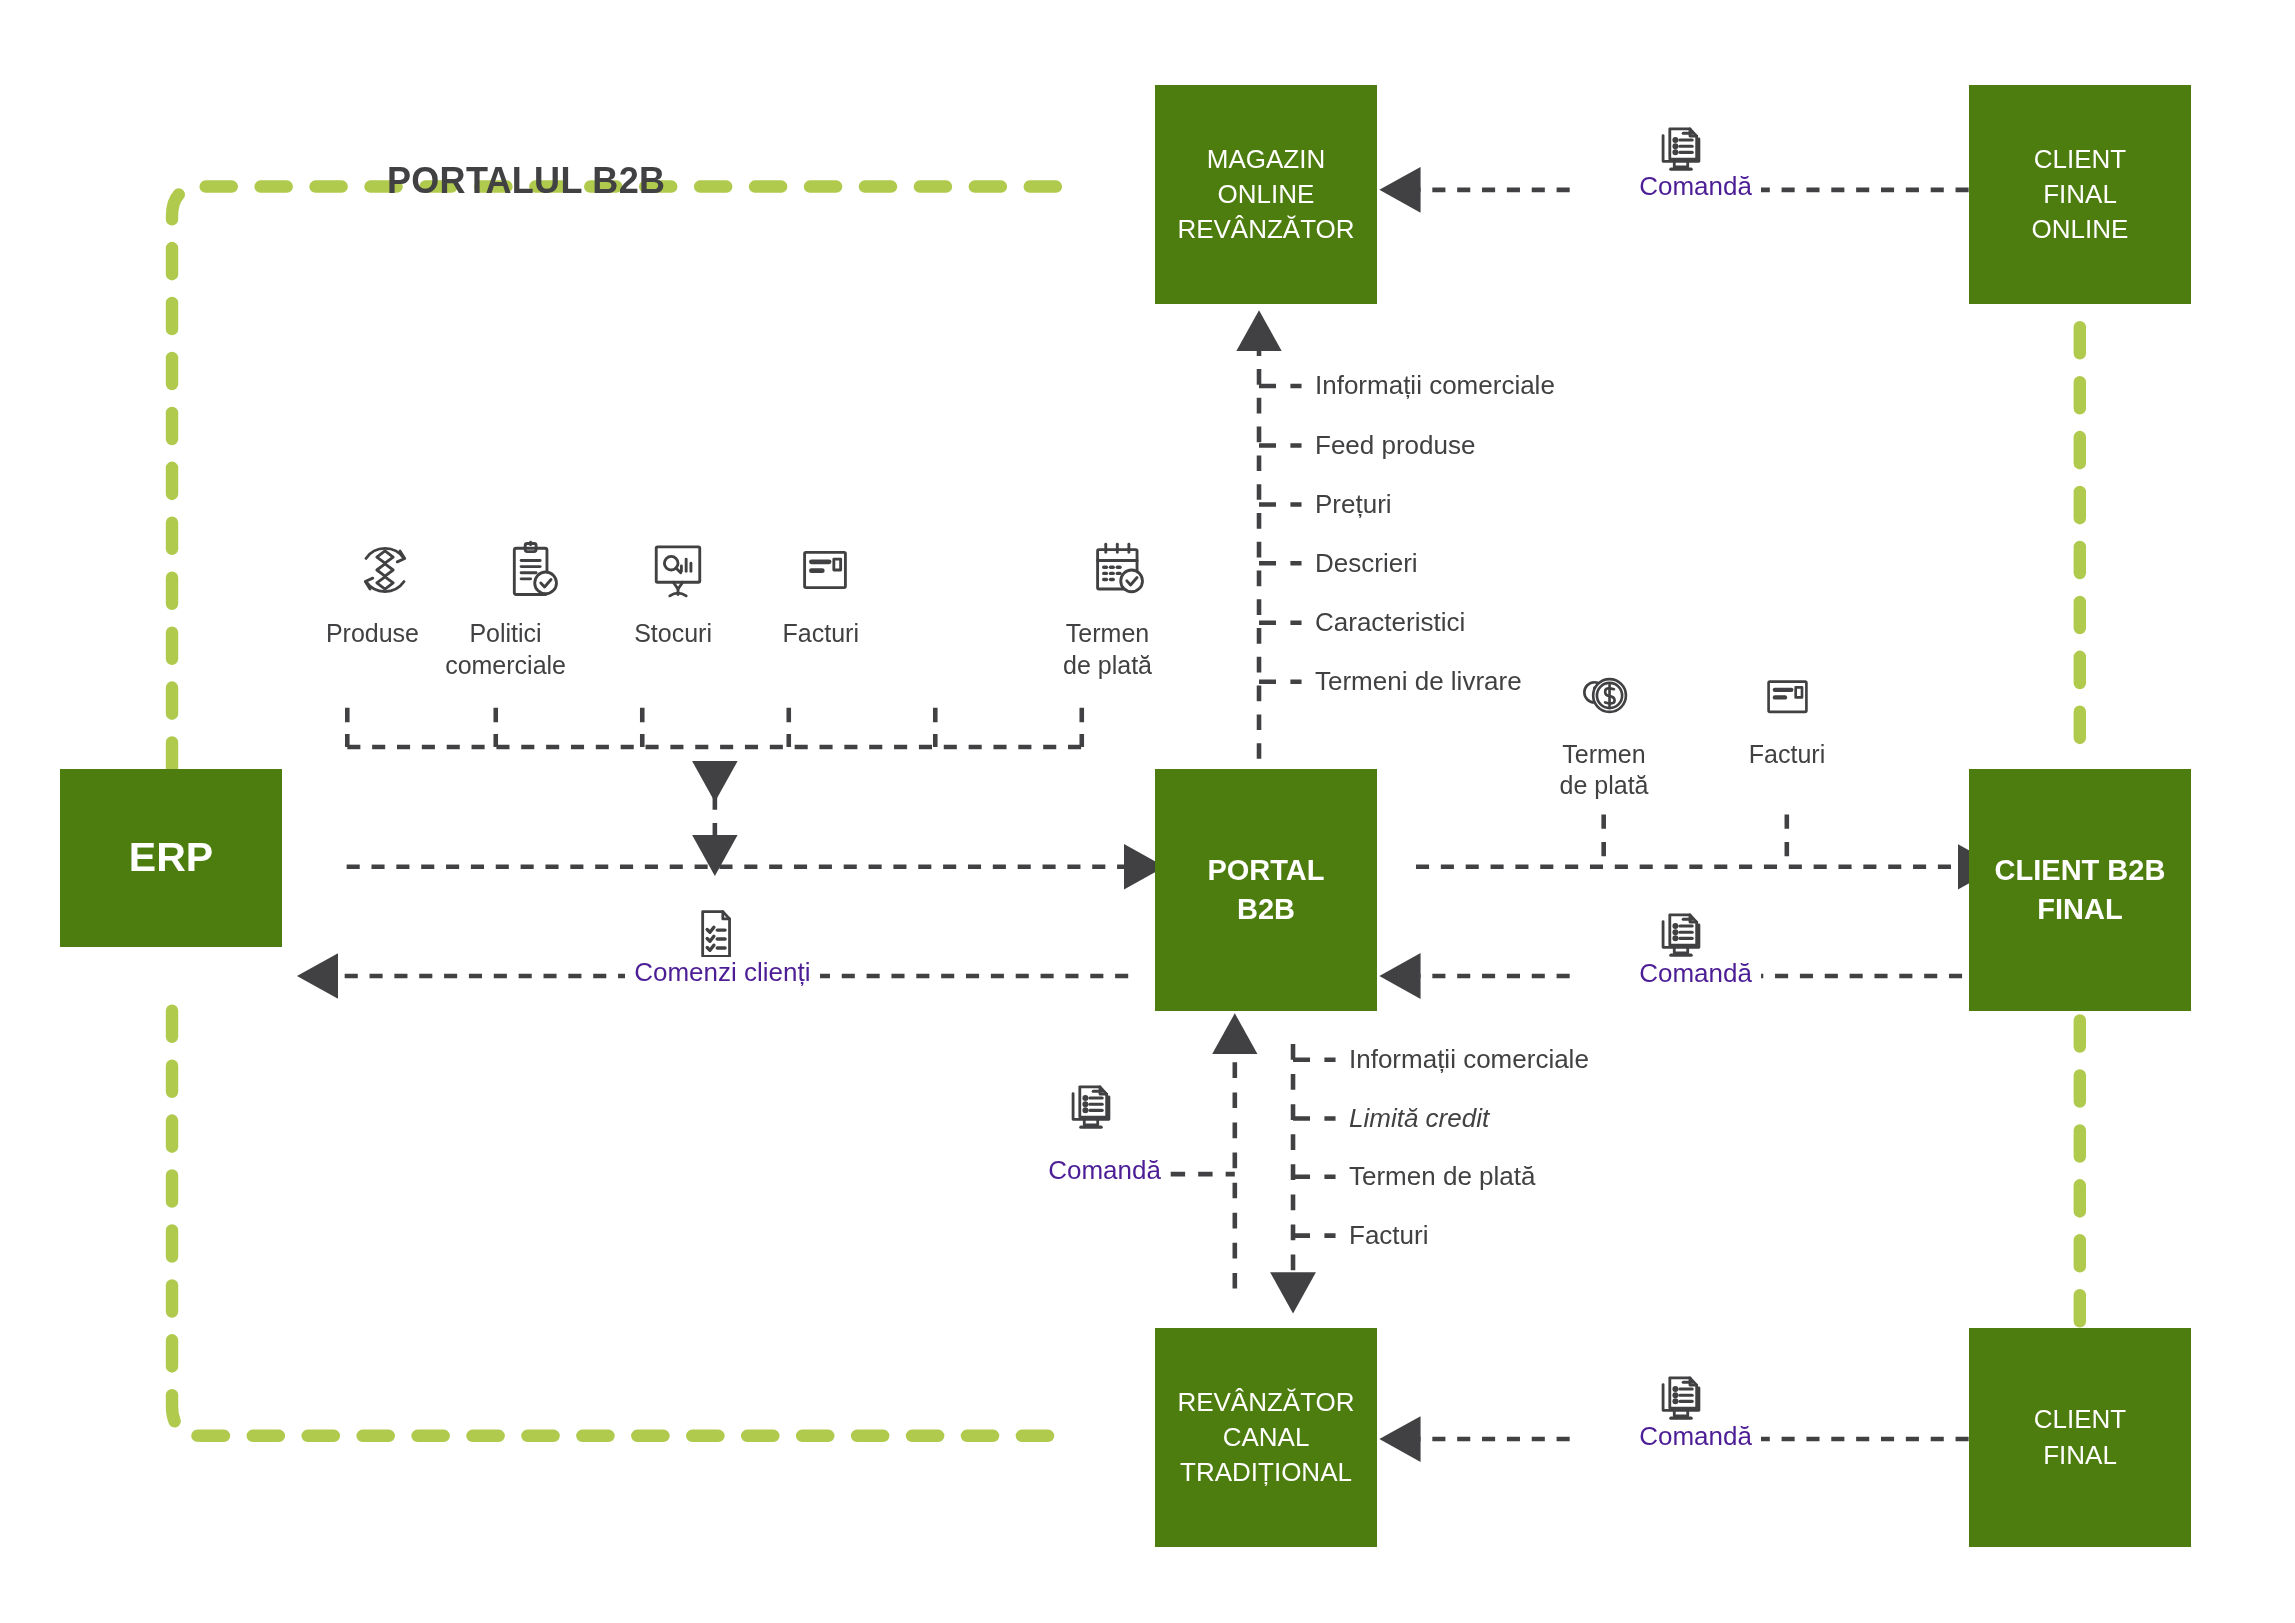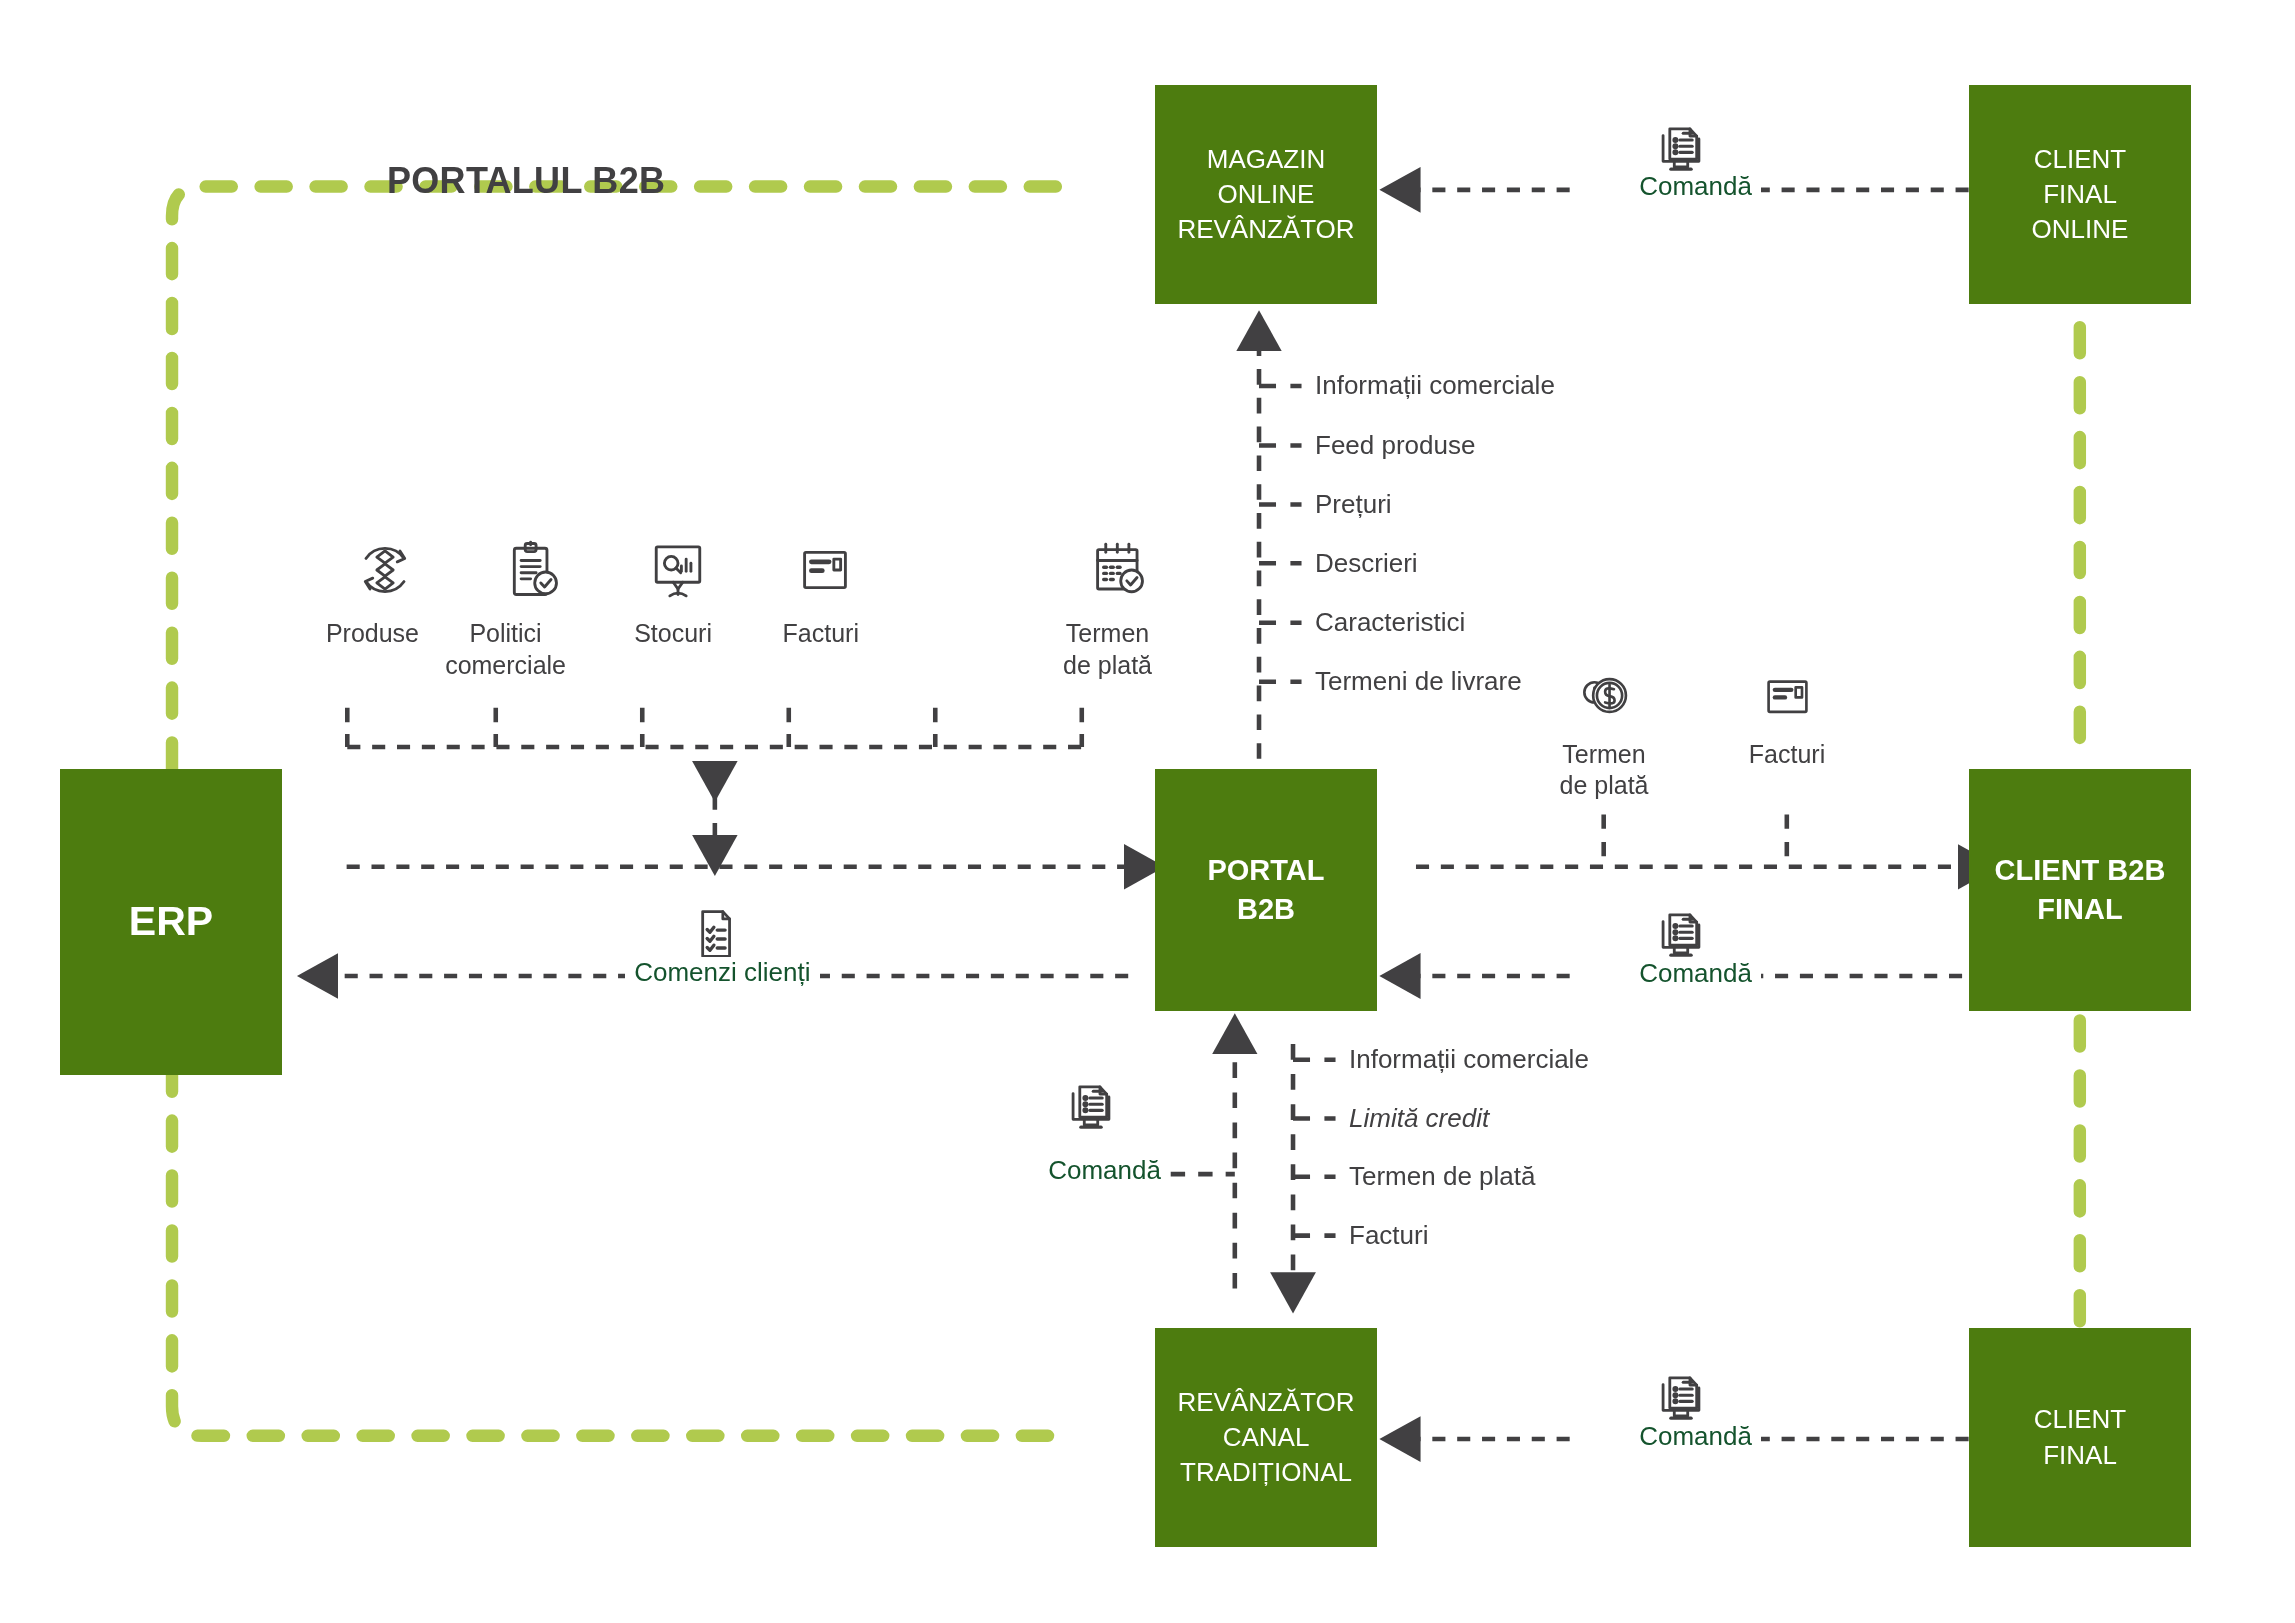--- a/index.html
+++ b/index.html
@@ -15,21 +15,21 @@
   .gbox .lbl{white-space:pre-line;}
   .gbox.bold .lbl{font-weight:bold;}
 
   .ttl{position:absolute;font-weight:bold;color:#414042;letter-spacing:0.3px;}
 
   .iconcell{position:absolute;display:flex;flex-direction:column;align-items:flex-end;width:144px;}
   .iconcell .glyph{width:68px;height:68px;}
   .iconcell .cap{margin-top:14.4px;font-size:25px;line-height:1.25;text-align:center;color:#414042;white-space:pre-line;}
 
   .listitem{position:absolute;font-size:26px;color:#414042;white-space:nowrap;}
-  .flowlabel{position:absolute;font-size:26px;color:#14532d;background:#fff;padding:0 9.2px;white-space:nowrap;}
+  .flowlabel{position:absolute;font-size:26px;color:#4c1d95;background:#fff;padding:0 9.2px;white-space:nowrap;}
   .sideicon{position:absolute;display:flex;flex-direction:column;align-items:center;width:170px;}
   .sideicon .glyph{width:63px;height:63px;}
   .sideicon .cap{margin-top:11.8px;font-size:25px;line-height:1.25;text-align:center;white-space:pre-line;color:#414042;}
   .midicon{position:absolute;width:56px;height:56px;}
 </style>
 </head>
 <body>
 
 <div id="stage">
 
@@ -100,21 +100,21 @@
       <line x1="1977" y1="1799" x2="2042" y2="1799"></line>
       <line x1="1977" y1="1889" x2="2042" y2="1889"></line>
     </g>
 
     <line x1="3010" y1="2200" x2="2530" y2="2200" stroke="#414042" stroke-width="7" stroke-dasharray="20 18"></line>
     <line x1="2400" y1="2200" x2="2165" y2="2200" stroke="#414042" stroke-width="7" stroke-dasharray="20 18" marker-end="url(#ah-l)"></line>
   </svg>
 
   <div class="ttl" style="left:387px;top:160px;font-size:36px;">PORTALUL B2B</div>
 
-  <div class="gbox bold" style="left:60px;top:769px;width:222px;height:306px;font-size:41px;">
+  <div class="gbox bold" style="left:60px;top:769px;width:222px;height:178px;font-size:41px;">
     <span class="lbl">ERP</span>
   </div>
 
   <div class="gbox" style="left:1155px;top:85px;width:222px;height:219px;font-size:26px;">
     <span class="lbl">MAGAZIN
 ONLINE
 REVÂNZĂTOR</span>
   </div>
 
   <div class="gbox" style="left:1969px;top:85px;width:222px;height:219px;font-size:26px;">

